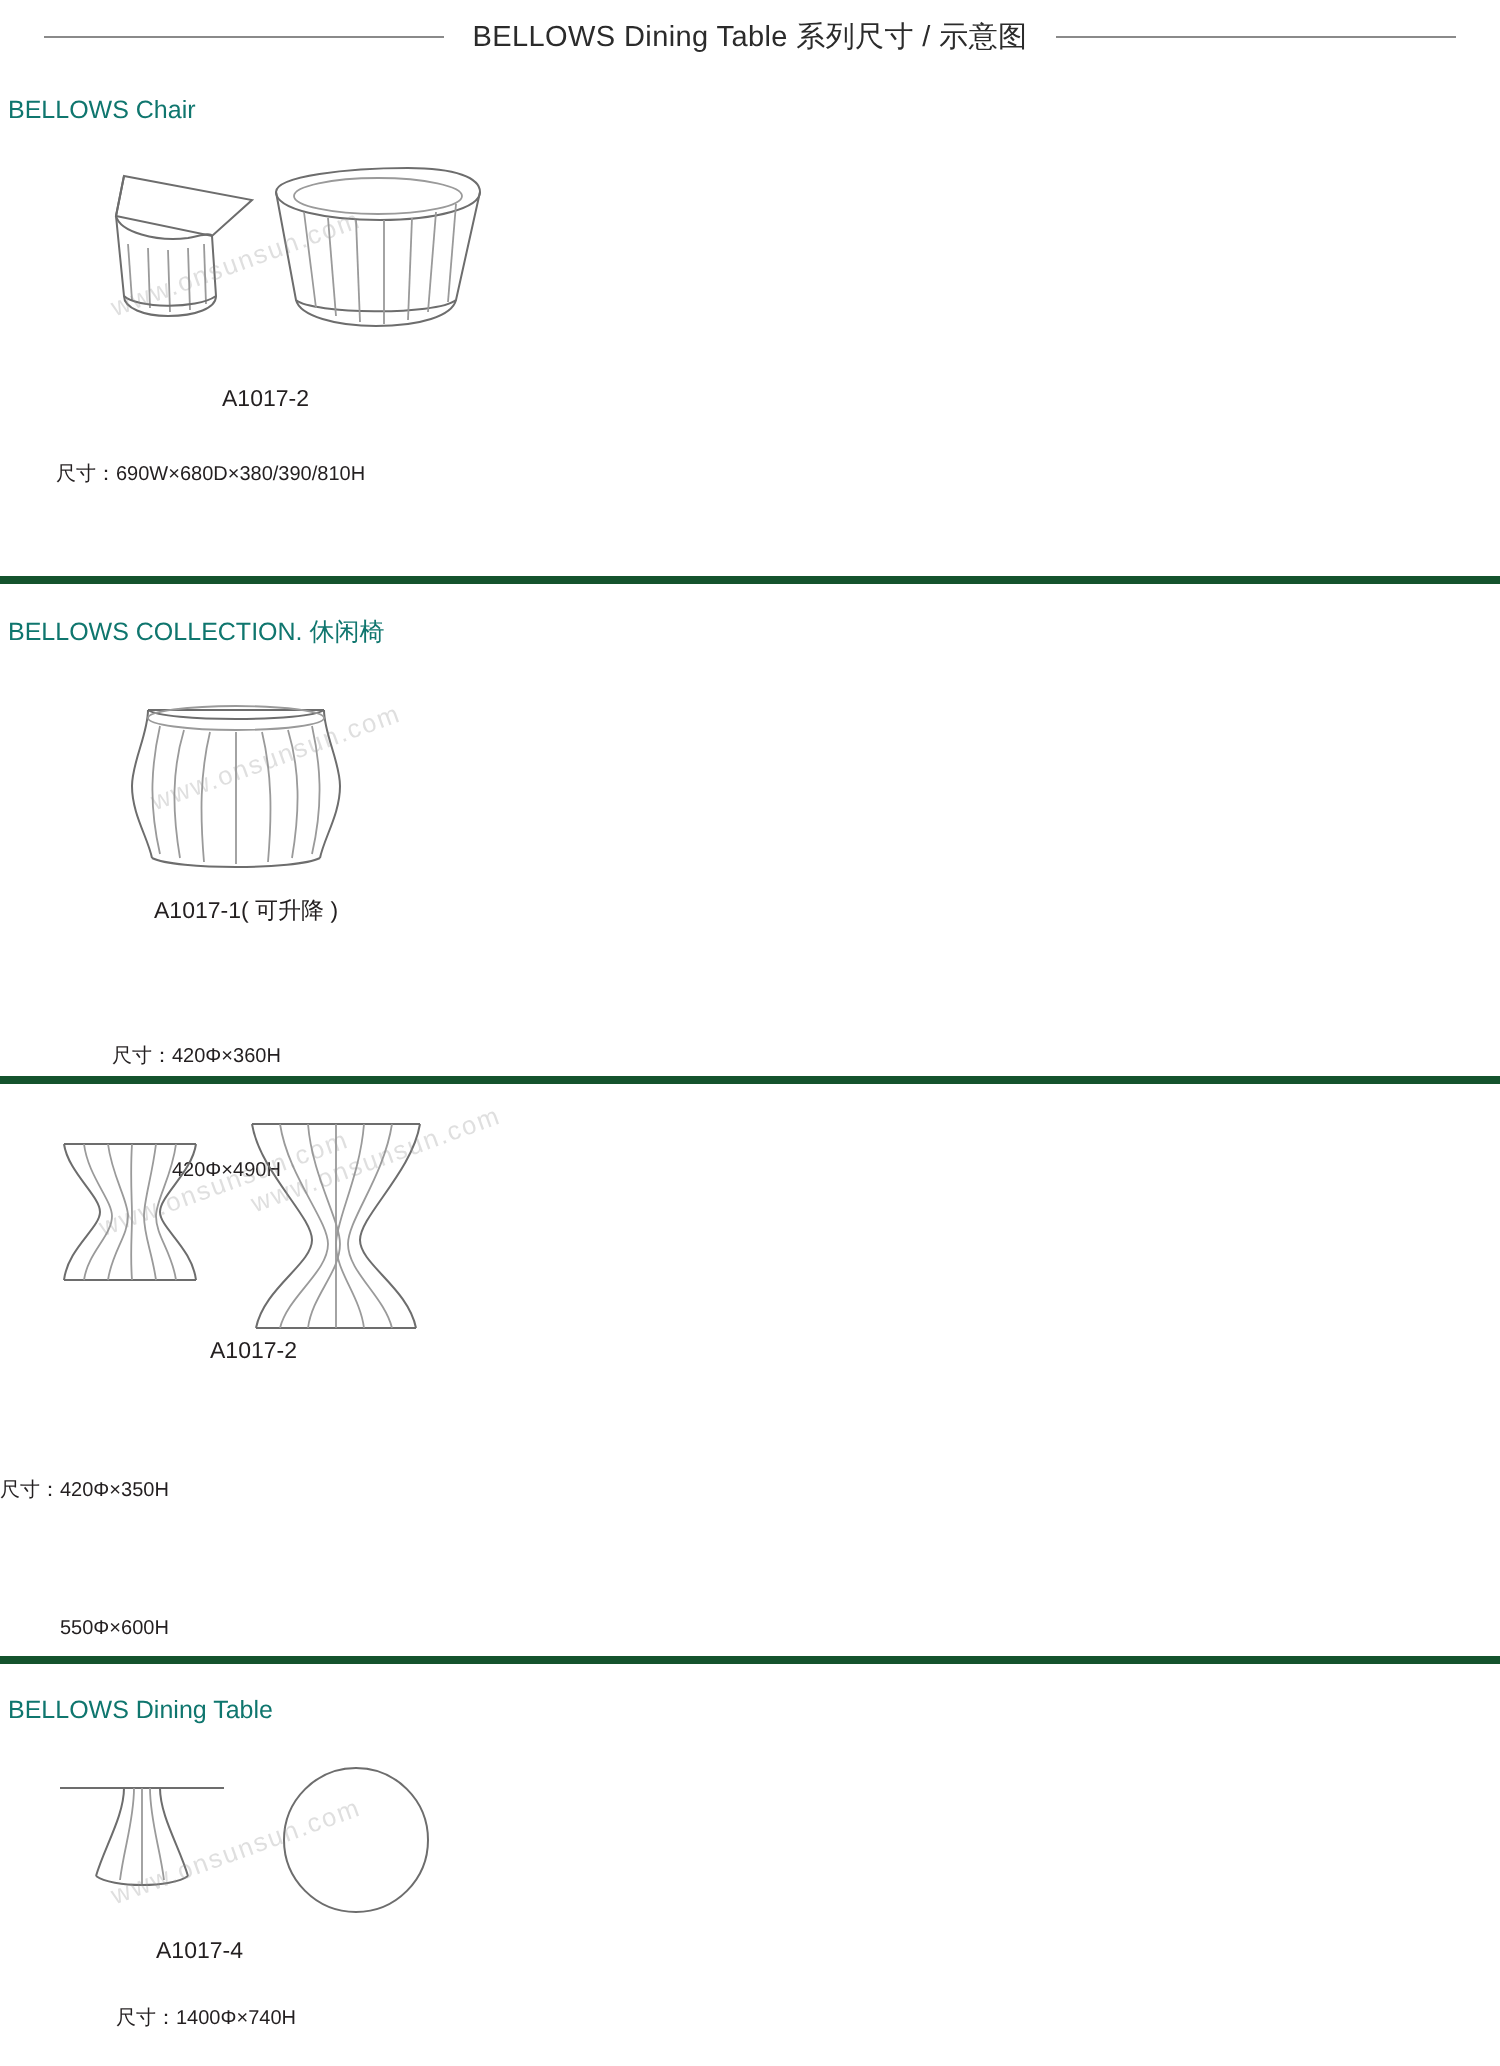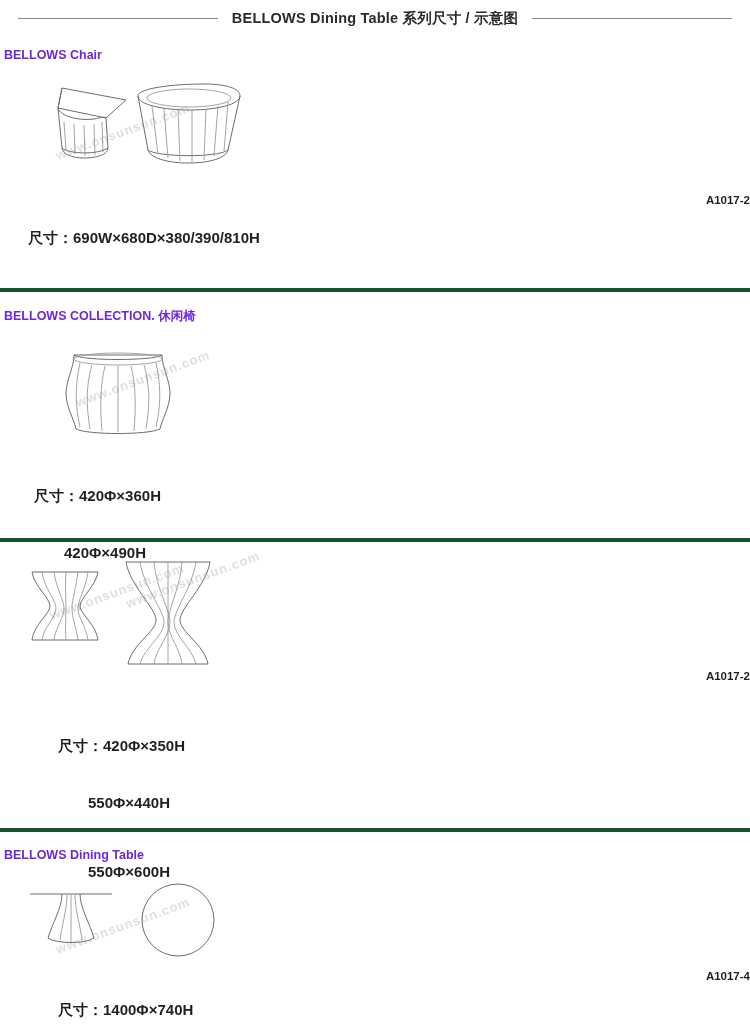--- a/index.html
+++ b/index.html
@@ -12,21 +12,20 @@
     height: 1033px;
     font-family: "Liberation Sans", sans-serif;
     color: #231f20;
     position: relative;
     overflow: hidden;
   }
   .page {
     width: 750px;
     height: 800px;
     position: relative;
-    font-weight: bold;
   }
 
   
   .header {
     display: flex;
     align-items: center;
     justify-content: center;
     padding-top: 9px;
     padding-bottom: 4px;
   }
@@ -48,35 +47,36 @@
   
   .section {
     position: relative;
     box-sizing: border-box;
   }
   .section + .section {
     border-top: 4px solid #14532d;
   }
   .sec-title {
     font-size: 12.5px;
-    color: #6d28d9;
+    color: #0f766e;
     padding-left: 4px;
     padding-top: 16px;
   }
   .art {
     position: relative;
     width: 100%;
   }
   .caption {
     font-size: 11.5px;
     color: #231f20;
-    text-align: right;
+    text-align: left;
+    margin-left: 23px;
   }
   .dims {
-    font-size: 15px;
+    font-size: 10px;
     color: #231f20;
     line-height: 19px;
     white-space: pre;
   }
 
   
   .sec-chair { height: 256px; }
   .sec-lounge { height: 250px; }
   .sec-coffee { height: 290px; }
   .sec-dining { height: 223px; }
@@ -160,21 +160,22 @@
         <path class="ln-l" d="M34 24 C28 44 28 64 32 88"></path>
         <path class="ln-l" d="M47 25 C42 46 42 66 44 90"></path>
         <path class="ln-l" d="M60 25 L60 91"></path>
         <path class="ln-l" d="M73 25 C78 46 78 66 76 90"></path>
         <path class="ln-l" d="M86 24 C92 44 92 64 88 88"></path>
         <path class="ln-l" d="M98 22 C102 40 104 60 98 86"></path>
       </svg>
       <div class="wm" style="left:72px;top:46px;">www.onsunsun.com</div>
     </div>
 
-    <div class="dims" style="padding-left:34px;padding-top:18px;">
+    <div class="caption" style="padding-left:54px;padding-top:18px;">A1017-1( 可升降 )</div>
+    <div class="dims" style="padding-left:56px;padding-top:18px;">
       <div>尺寸：420Φ×360H</div>
       <div style="padding-left:30px;">420Φ×490H</div>
     </div>
   </div>
 
   <div class="section sec-coffee">
 
     <div class="art" style="height:112px;">
       <svg width="220" height="110" viewBox="0 0 220 110" style="position:absolute;left:22px;top:18px;">
 
@@ -196,23 +197,22 @@
         <path class="ln-l" d="M132 2 C134 28 148 50 148 62 C148 76 134 88 132 104"></path>
         <path class="ln-l" d="M146 2 C146 28 146 50 146 62 C146 76 146 88 146 104"></path>
         <path class="ln-l" d="M160 2 C158 28 146 50 146 62 C146 76 158 88 160 104"></path>
         <path class="ln-l" d="M174 2 C170 28 152 50 152 62 C152 76 170 88 174 104"></path>
       </svg>
       <div class="wm" style="left:46px;top:42px;">www.onsunsun.com</div>
       <div class="wm" style="left:122px;top:30px;">www.onsunsun.com</div>
     </div>
 
     <div class="caption" style="padding-left:82px;padding-top:16px;">A1017-2</div>
-    <div class="dims" style="padding-left:58px;padding-top:16px;">
+    <div class="dims" style="padding-top:16px;">
       <div>尺寸：420Φ×350H</div>
-      <div style="padding-left:30px;">550Φ×440H</div>
       <div style="padding-left:30px;margin-top:12px;">550Φ×600H</div>
     </div>
   </div>
 
   <div class="section sec-dining">
     <div class="sec-title">BELLOWS Dining Table</div>
 
     <div class="art" style="height:100px;">
       <svg width="220" height="96" viewBox="0 0 220 96" style="position:absolute;left:22px;top:14px;">
 

